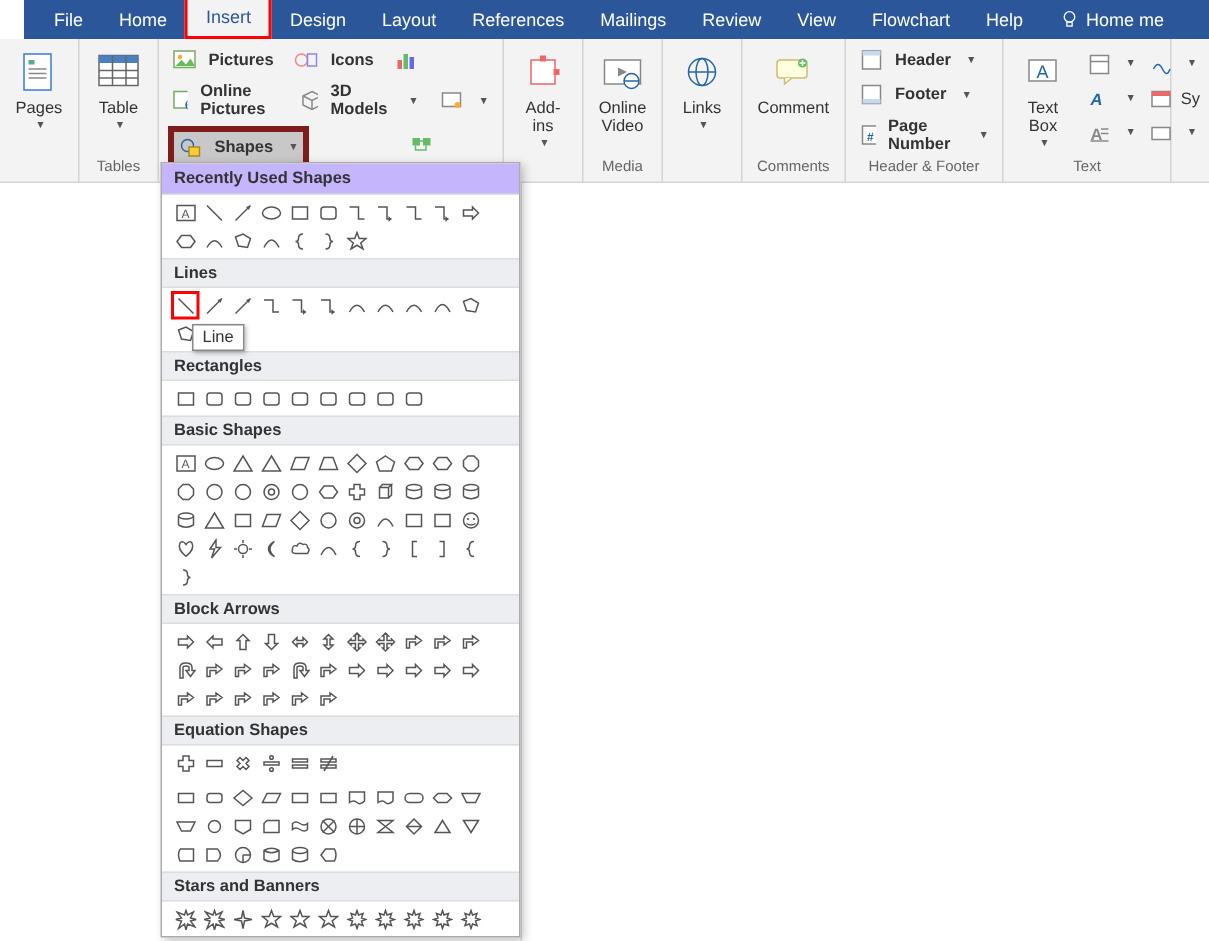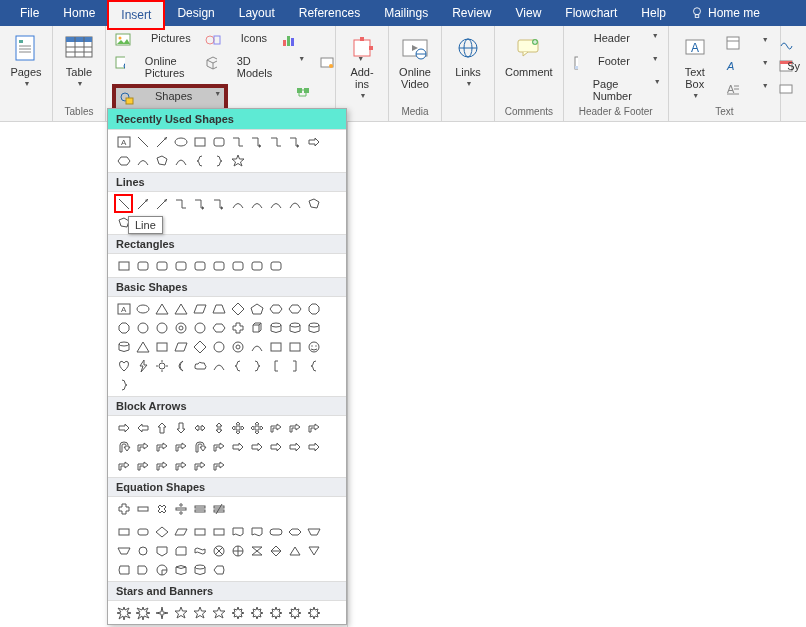--- a/index.html
+++ b/index.html
@@ -1,40 +1,40 @@
 <!DOCTYPE html>
 <html><head>
 <meta charset="utf-8">
 <style>
 * { box-sizing: border-box; margin: 0; padding: 0; font-family: "Segoe UI", Tahoma, sans-serif; }
 body { width: 806px; height: 627px; background: #fff; font-size: 11px; color: #333; overflow: hidden; }
 
 
-.tabbar { background: #2b579a; height: 26px; display: flex; align-items: flex-start; padding-left: 8px; }
+.tabbar { background: #2b579a; height: 26px; display: flex; align-items: flex-end; padding-left: 8px; margin-left: 16px; }
 .tabbar .tab { color: #fff; padding: 6px 12px; cursor: pointer; font-size: 12px; }
 .tabbar .tab.sel { background: #f3f3f3; color: #2b579a; }
 .tabbar .red-box { border: 2px solid #ff0000; }
 .tabbar .tellme { display: flex; align-items: center; gap: 4px; }
 
 
 .ribbon { background: #f3f3f3; border-bottom: 1px solid #d4d4d4; height: 96px; display: flex; }
 .group { border-right: 1px solid #d4d4d4; padding: 4px 6px 2px 6px; display: flex; flex-direction: column; justify-content: space-between; }
 .group-label { text-align: center; color: #666; font-size: 10px; padding-bottom: 2px; }
 .v-btn { display: flex; flex-direction: column; align-items: center; gap: 2px; padding: 2px 4px; cursor: pointer; }
 .v-btn .icn { width: 32px; height: 32px; display: flex; align-items: center; justify-content: center; }
 .v-btn .lbl { font-size: 11px; text-align: center; line-height: 1.1; }
-.h-btn { display: flex; align-items: flex-start; gap: 20px; cursor: pointer; padding: 2px 3px; font-size: 11px; }
+.h-btn { display: flex; align-items: center; gap: 8px; cursor: pointer; padding: 2px 3px; font-size: 11px; font-weight: bold; }
 .h-btn.sel { background: #c8c8c8; border: 4px solid #7f1d1d; }
 .caret { font-size: 7px; color: #555; margin-left: 2px; }
 .col { display: flex; flex-direction: column; gap: 2px; }
 .row { display: flex; gap: 8px; }
 
 
 .shapes-dd { position: absolute; left: 107px; top: 108px; width: 240px; background: #fff; border: 1px solid #aaa; box-shadow: 2px 2px 6px rgba(0,0,0,0.25); z-index: 10; max-height: 519px; overflow: hidden; }
-.dd-header { background: #5eead4; font-weight: 600; padding: 4px 8px; font-size: 11px; border-bottom: 1px solid #ddd; }
+.dd-header { background: #c4b5fd; font-weight: 600; padding: 4px 8px; font-size: 11px; border-bottom: 1px solid #ddd; }
 .dd-cat { background: #eceef2; font-weight: 600; padding: 3px 8px; font-size: 11px; border-bottom: 1px solid #ddd; border-top: 1px solid #ddd; }
 .dd-grid { display: flex; flex-wrap: wrap; padding: 2px 6px; gap: 0; }
 .s-cell { width: 19px; height: 19px; display: flex; align-items: center; justify-content: center; cursor: pointer; }
 .s-cell.hl { border: 2px solid #ff0000; }
 .tooltip { position: absolute; background: #fff; border: 1px solid #888; padding: 2px 6px; font-size: 11px; box-shadow: 1px 1px 3px rgba(0,0,0,0.3); z-index: 20; }
 
 .document-area { background: #fff; position: absolute; left: 347px; top: 122px; right: 0; bottom: 0; border-left: 1px solid #ddd; }
 
 svg { display: block; }
 .ic16 { width: 16px; height: 16px; }

